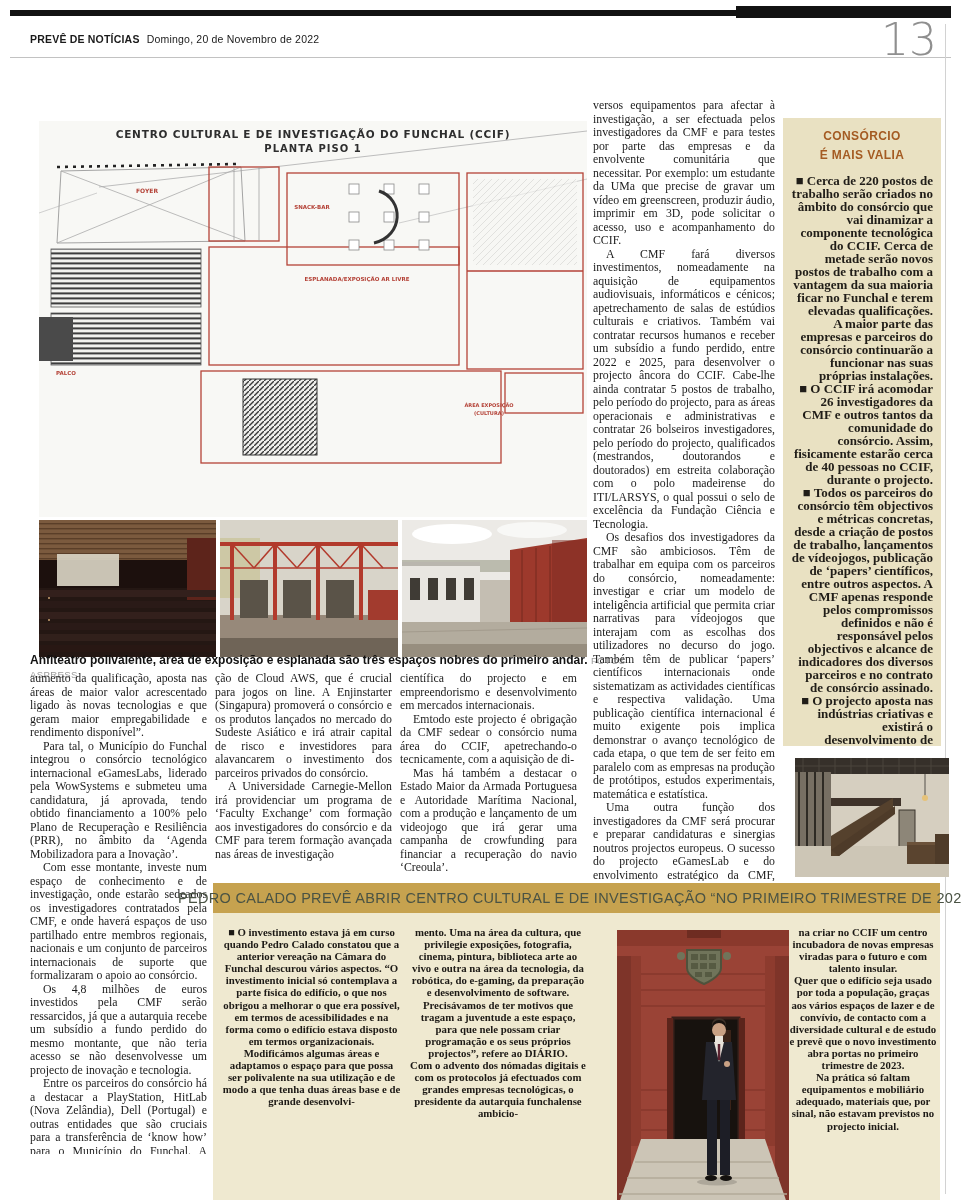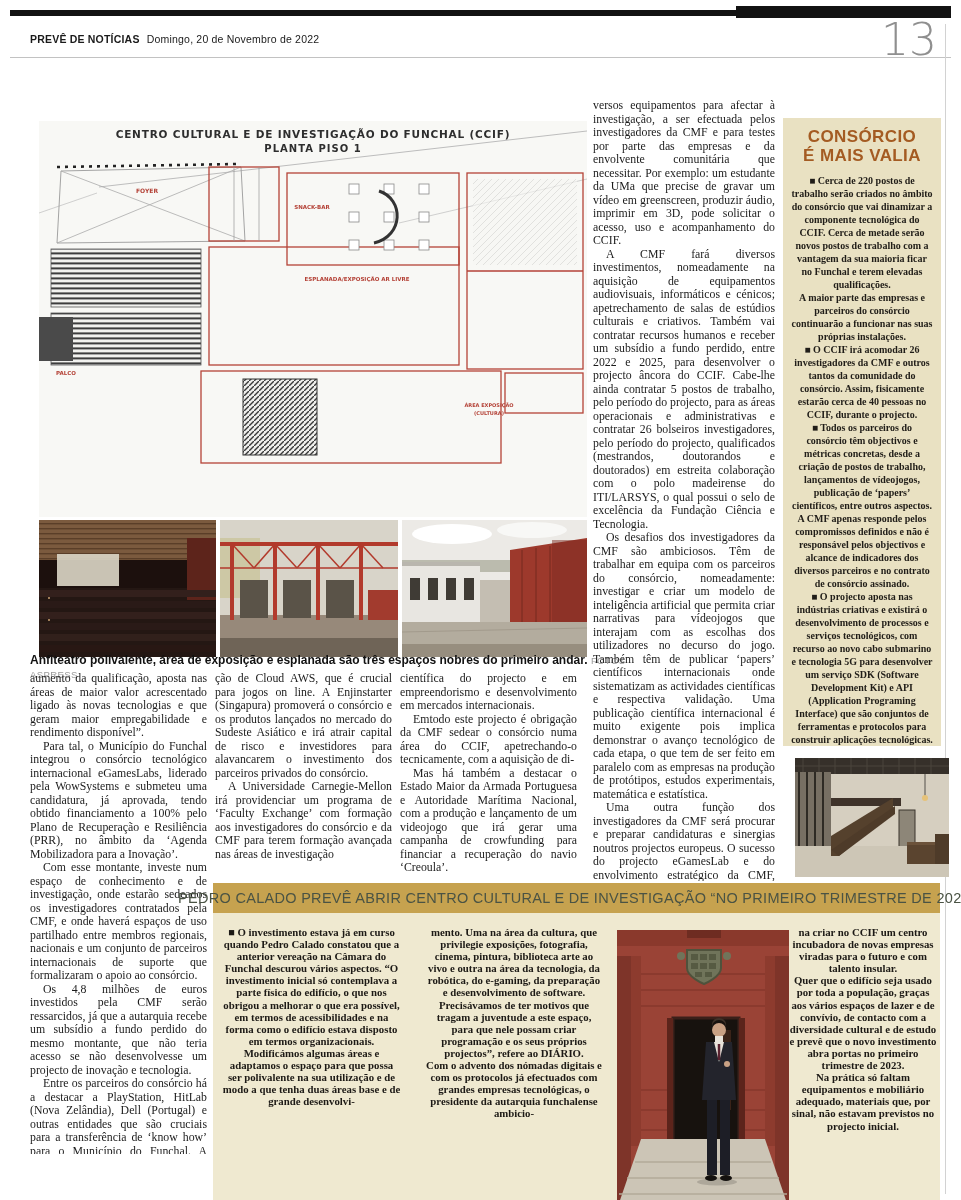--- a/index.html
+++ b/index.html
@@ -31,34 +31,34 @@
             color:#1b1b1b;overflow:hidden;}
   .body-col p{margin:0;}
   .body-col p.ind{text-indent:13px;}
   .colA{left:30px;top:672px;width:177px;height:482px;}
   .colB{left:215px;top:672px;width:177px;height:206px;}
   .colC{left:400px;top:672px;width:177px;height:206px;}
   .colD{left:593px;top:99px;width:182px;height:782px;}
   
   .sidebar{position:absolute;left:783px;top:118px;width:158px;height:628px;background:#e9e1c2;
            box-sizing:border-box;padding:9px 8px 0 8px;overflow:hidden;}
-  .sidebar-title{font-family:"Liberation Sans",sans-serif;color:#a45b22;font-size:17px;
+  .sidebar-title{font-family:"Liberation Sans",sans-serif;color:#a45b22;font-size:12px;
                  font-weight:bold;text-align:center;line-height:19px;letter-spacing:.4px;margin-bottom:9px;}
-  .sidebar p{font-size:10px;line-height:13px;font-weight:bold;color:#201d18;margin:0;text-align:center;}
+  .sidebar p{font-size:13px;line-height:13px;font-weight:bold;color:#201d18;margin:0;text-align:right;}
   .stairs{left:786px;top:749px;width:154px;height:119px;}
   
   .bottom-bg{position:absolute;left:213px;top:883px;width:727px;height:317px;background:#efe9d0;}
   .goldbar{position:absolute;left:213px;top:883px;width:727px;height:30px;background:#c6a24f;
            font-family:"Liberation Sans",sans-serif;font-size:14.5px;color:#4a5344;display:flex;
            align-items:center;justify-content:center;letter-spacing:.3px;white-space:nowrap;}
   .bcol{position:absolute;font-size:10.8px;line-height:12.1px;font-weight:bold;color:#1c1915;
         text-align:center;overflow:hidden;}
   .bcol p{margin:0;}
   .b1{left:222px;top:926px;width:179px;height:212px;}
-  .b2{left:425px;top:926px;width:178px;height:216px;}
+  .b2{left:409px;top:926px;width:178px;height:216px;}
   .b3{left:788px;top:926px;width:150px;height:218px;}
   .manphoto{left:608px;top:921px;width:172px;height:279px;}
   .plan-label{fill:#b44237;font-family:"DejaVu Sans",sans-serif;font-weight:bold;}
 </style>
 </head>
 <body>
 
 <div class="page">
 
   <div class="topbar-a"></div>

